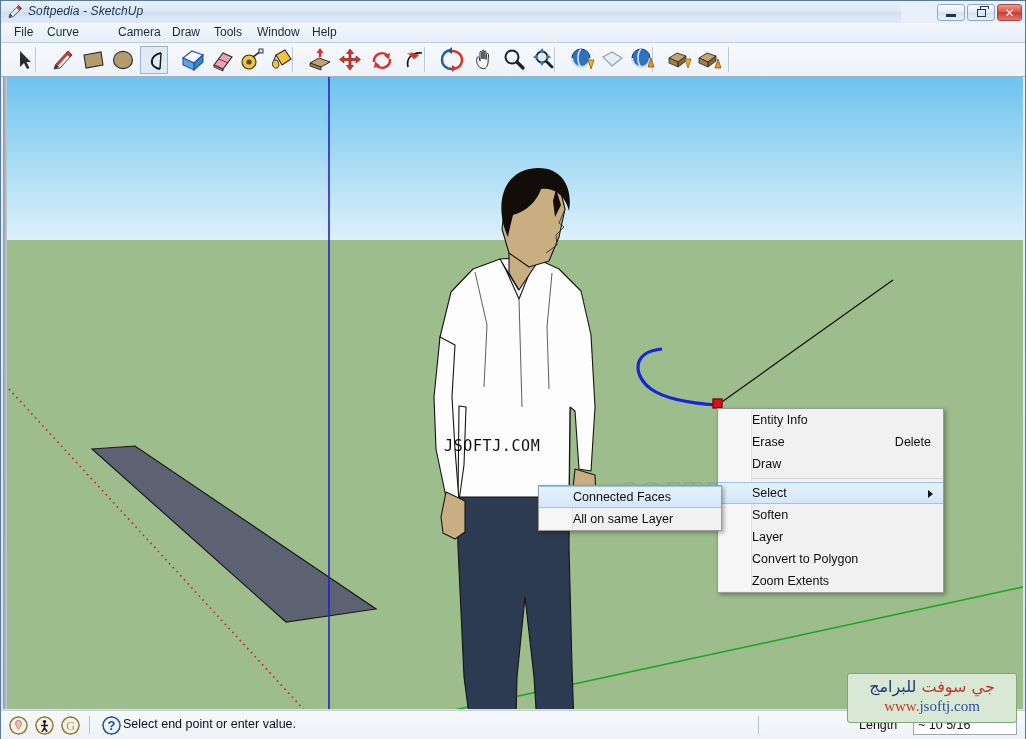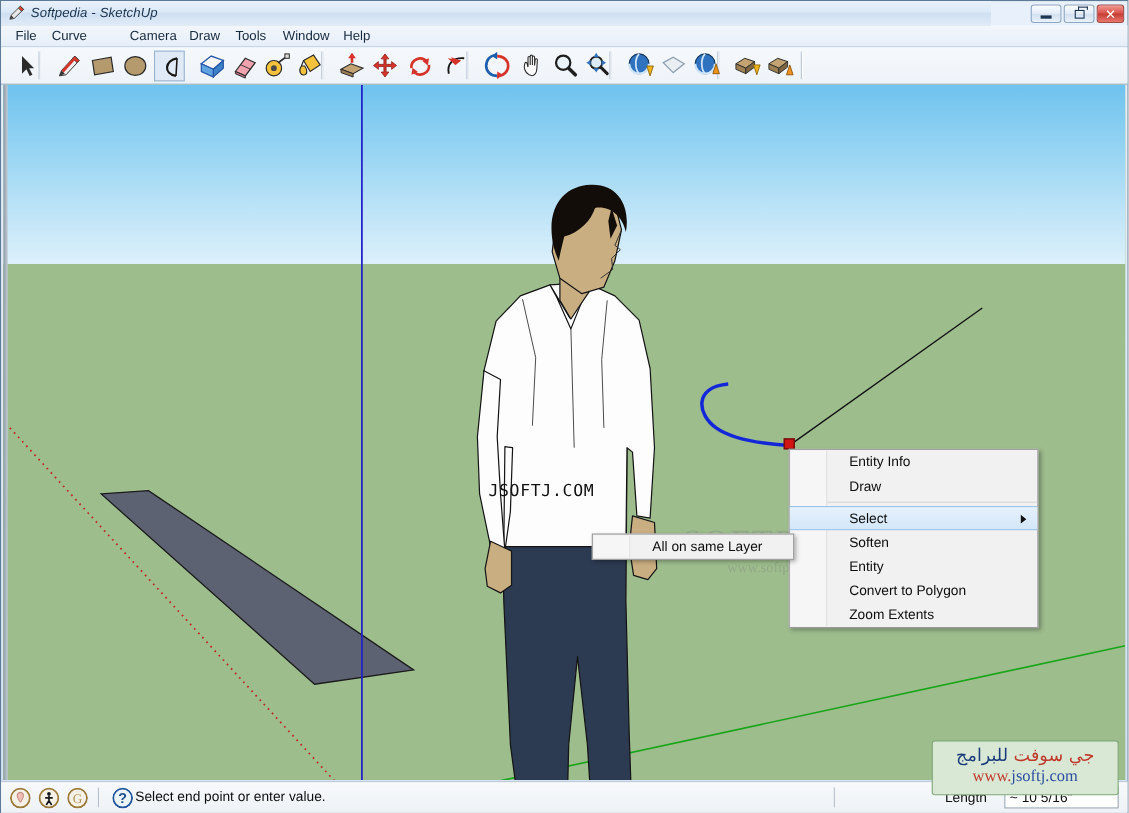--- a/index.html
+++ b/index.html
@@ -57,21 +57,21 @@
   #sky{position:absolute;left:0;top:0;width:1020px;height:163px;
     background:linear-gradient(to bottom,#6ec3ef 0%,#8fd1f2 30%,#b4e0f6 62%,#dcf0fb 100%);}
   #ground{position:absolute;left:0;top:163px;width:1020px;height:469px;background:#9dbd8d;}
 
   
   .ctx{position:absolute;background:#f1f1f1;border:1px solid #9a9a9a;
     box-shadow:2px 2px 4px rgba(0,0,0,.32);z-index:60;}
   .ctx .gutter{position:absolute;left:1px;top:1px;bottom:1px;width:32px;
     background:#f6f6f6;border-right:1px solid #e2e2e2;}
   .mi{position:relative;height:22px;line-height:22px;font-size:12.5px;color:#0d0d0d;
-    padding-left:54px;white-space:nowrap;cursor:default;z-index:2;}
+    padding-left:34px;white-space:nowrap;cursor:default;z-index:2;}
   .mi .accel{position:absolute;right:12px;top:0;color:#0d0d0d;}
   .mi .arrow{position:absolute;right:10px;top:7px;width:0;height:0;
     border-left:5px solid #111;border-top:4px solid transparent;border-bottom:4px solid transparent;}
   .mi.hl{background:linear-gradient(to bottom,#e6f1fb 0%,#d3e7fa 100%);
     border-top:1px solid #9cc4e8;border-bottom:1px solid #9cc4e8;height:20px;line-height:20px;}
   .msep{height:1px;margin:3px 0 3px 34px;background:#d6d6d6;position:relative;z-index:2;}
   #ctx-main{left:714px;top:331px;width:225px;}
   #ctx-sub{left:535px;top:408px;width:182px;}
 
   
@@ -379,30 +379,32 @@
     <div id="wm-jsoftj">JSOFTJ.COM</div>
 
     <div id="wm-softpedia">
       <div id="wm-sp-main">SOFTPEDIA</div>
       <div id="wm-sp-sub">www.softpedia.com</div>
     </div>
 
     <div class="ctx" id="ctx-main">
       <div class="gutter"></div>
     <div class="mi"><span>Entity Info</span></div>
+        <div class="mi"><span>Erase</span><span class="accel">Delete</span></div>
         <div class="mi"><span>Draw</span></div>
         <div class="msep"></div>
         <div class="mi hl"><span>Select</span><span class="arrow"></span></div>
         <div class="mi"><span>Soften</span></div>
-        <div class="mi"><span>Entity</span></div>
+        <div class="mi"><span>Layer</span></div>
         <div class="mi"><span>Convert to Polygon</span></div>
         <div class="mi"><span>Zoom Extents</span></div>
       </div>
     <div class="ctx" id="ctx-sub">
       <div class="gutter"></div>
+    <div class="mi hl"><span>Connected Faces</span></div>
         <div class="mi"><span>All on same Layer</span></div>
       </div>
   </div>
 
   <div id="statusbar">
     <svg class="sicon" style="left:8px" viewBox="0 0 19 19">
       <circle cx="9.5" cy="9.5" r="8.6" fill="#f6f1e6" stroke="#9c7a3a" stroke-width="1.7"></circle>
       <path d="M9.5 4.3 a2.9 2.9 0 0 1 2.9 2.9 c0 2.3-2.9 6.2-2.9 6.2 S6.6 9.5 6.6 7.2 A2.9 2.9 0 0 1 9.5 4.3z" fill="#f0bcb6" stroke="#b4786f" stroke-width=".8"></path>
     </svg>
     <svg class="sicon" style="left:34px" viewBox="0 0 19 19">

